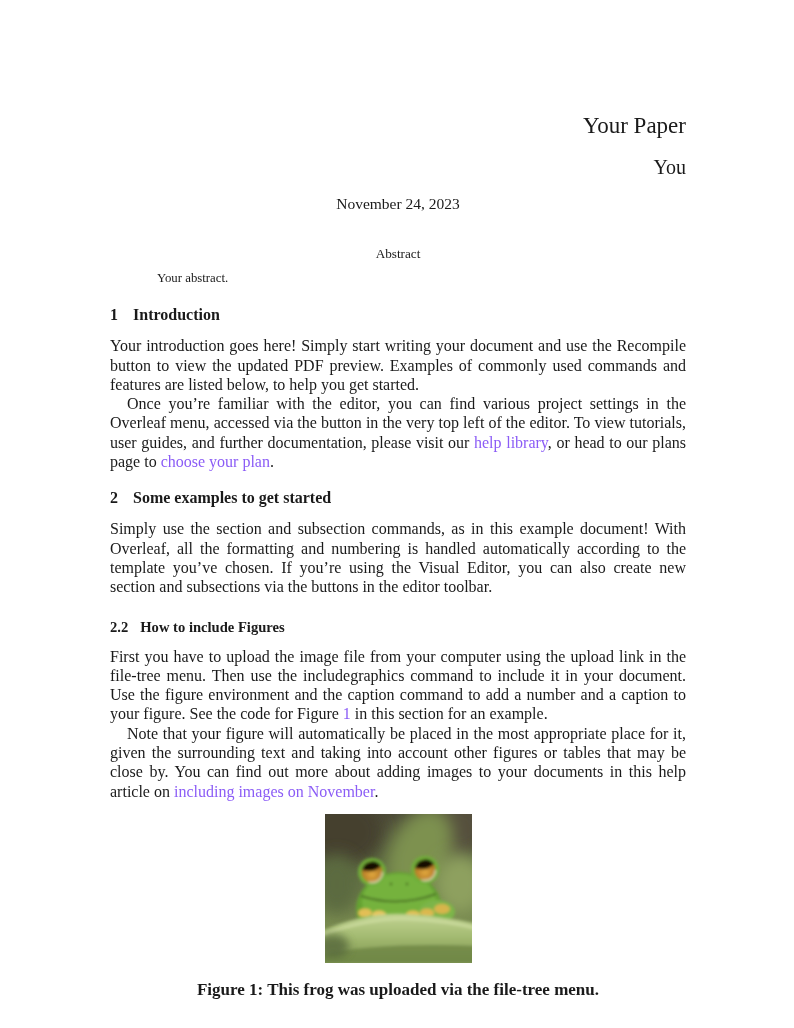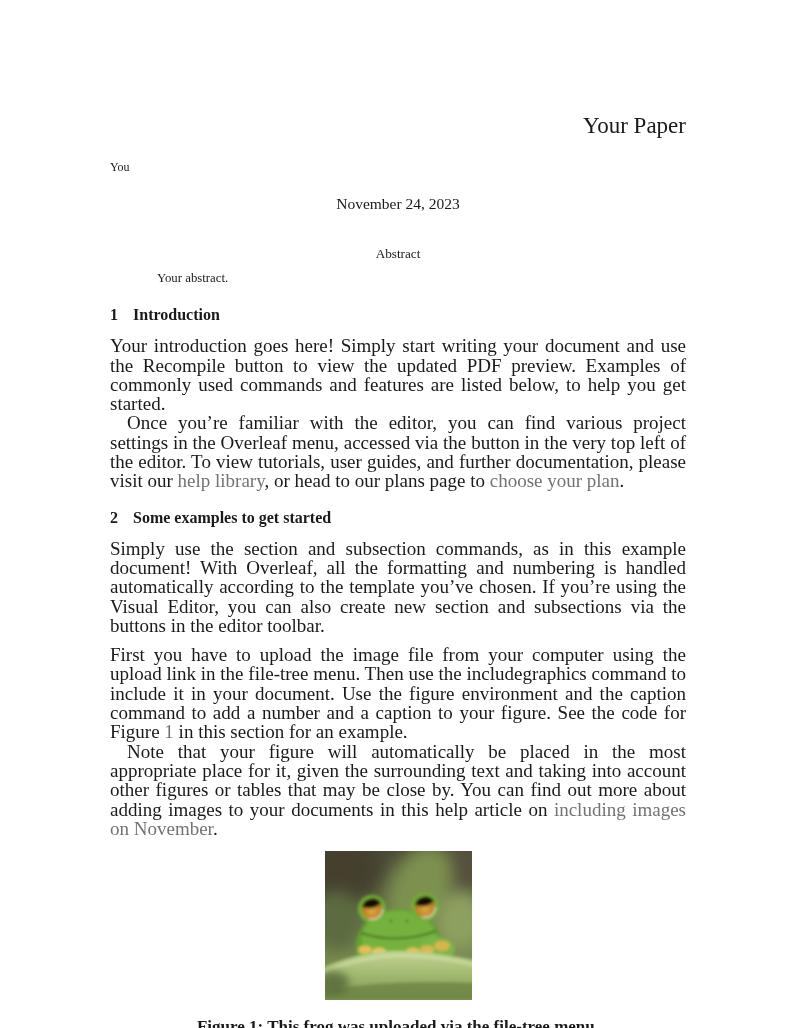--- a/index.html
+++ b/index.html
@@ -8,36 +8,36 @@
     width: 794px; height: 1028px;
     font-family: "Liberation Serif", serif;
     color: #1a1a1a;
     position: relative;
     overflow: hidden;
   }
   .page { width: 794px; height: 1028px; position: relative; background: #ffffff; }
   .content { width: 576px; margin-left: 110px; }
 
   .title { margin-top: 112px; text-align: right; font-size: 23px; line-height: 28px; }
-  .author { margin-top: 18px; text-align: left; font-size: 12px; line-height: 19px; }
+  .author { margin-top: 18px; text-align: right; font-size: 20px; line-height: 19px; }
   .date { margin-top: 17px; text-align: center; font-size: 15.5px; line-height: 19px; }
 
   .abstract-heading { margin-top: 33px; text-align: center; font-size: 13.2px; font-weight: normal; line-height: 16px; }
   .abstract-text { margin-top: 7px; margin-left: 30px; margin-right: 30px; text-indent: 17px; font-size: 12.8px; line-height: 19.3px; }
 
   h1.section { margin-top: 15px; font-size: 16px; font-weight: bold; line-height: 23px; }
   h1.section .sec-num { display: inline-block; margin-right: 15px; }
   h2.subsection { margin-top: 16px; font-size: 14.6px; font-weight: bold; line-height: 19px; }
   h2.subsection .sec-num { display: inline-block; margin-right: 12px; }
 
-  p.body-par { font-size: 19px; line-height: 19.3px; text-align: justify; }
+  p.body-par { font-size: 16px; line-height: 19.3px; text-align: justify; }
   p.first { margin-top: 10px; }
   p.indented { text-indent: 17px; }
 
-  a.doc-link { color: #737373; text-decoration: none; cursor: pointer; }
+  a.doc-link { color: #8b5cf6; text-decoration: none; cursor: pointer; }
 
   .figure-block { margin-top: 13px; text-align: center; }
   .figure-img { display: inline-block; width: 147px; height: 149px; line-height: 0; }
   .figure-img svg { width: 147px; height: 149px; display: block; }
   .figure-caption { margin-top: 15px; text-align: center; font-size: 17px; line-height: 16px; font-weight: bold; }
 </style>
 </head>
 <body>
 
 <div class="page">
@@ -54,20 +54,21 @@
 
     <p class="body-par first">Your introduction goes here! Simply start writing your document and use the Recompile button to view the updated PDF preview. Examples of commonly used commands and features are listed below, to help you get started.</p>
 
     <p class="body-par indented"><span>Once you’re familiar with the editor, you can find various project settings in the Overleaf menu, accessed via the button in the very top left of the editor. To view tutorials, user guides, and further documentation, please visit our </span><a class="doc-link">help library</a><span>, or head to our plans page to </span><a class="doc-link">choose your plan</a><span>.</span></p>
 
     <h1 class="section" style=""><span class="sec-num">2</span><span>Some examples to get started</span></h1>
 
 
     <p class="body-par first">Simply use the section and subsection commands, as in this example document! With Overleaf, all the formatting and numbering is handled automatically according to the template you’ve chosen. If you’re using the Visual Editor, you can also create new section and subsections via the buttons in the editor toolbar.</p>
 
+    <h2 class="subsection" style="margin-top:21px"><span class="sec-num">2.2</span><span>How to include Figures</span></h2>
 
     <p class="body-par first"><span>First you have to upload the image file from your computer using the upload link in the file-tree menu. Then use the includegraphics command to include it in your document. Use the figure environment and the caption command to add a number and a caption to your figure. See the code for Figure </span><a class="doc-link">1</a><span> in this section for an example.</span></p>
 
     <p class="body-par indented"><span>Note that your figure will automatically be placed in the most appropriate place for it, given the surrounding text and taking into account other figures or tables that may be close by. You can find out more about adding images to your documents in this help article on </span><a class="doc-link">including images on November</a><span>.</span></p>
 
     <div class="figure-block">
       <span class="figure-img">
         <svg viewBox="0 0 147 149" xmlns="http://www.w3.org/2000/svg">
           <defs>
             <filter id="blurBig" x="-40%" y="-40%" width="180%" height="180%">

